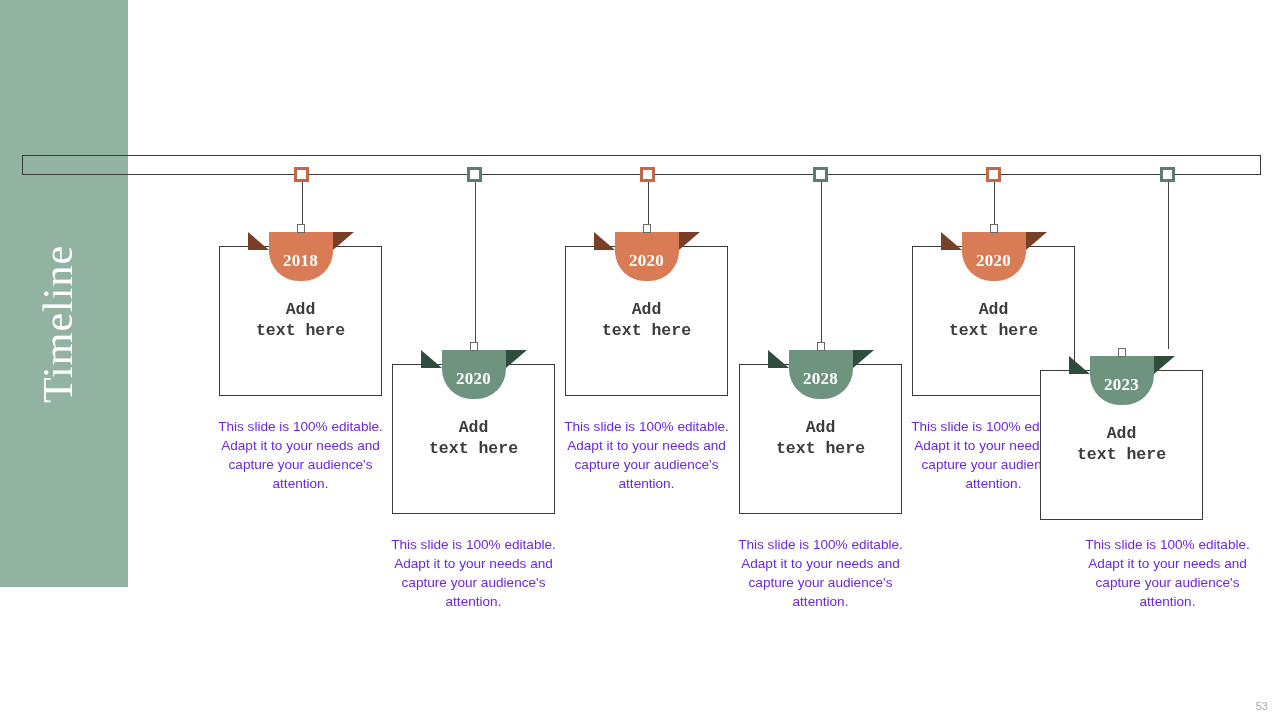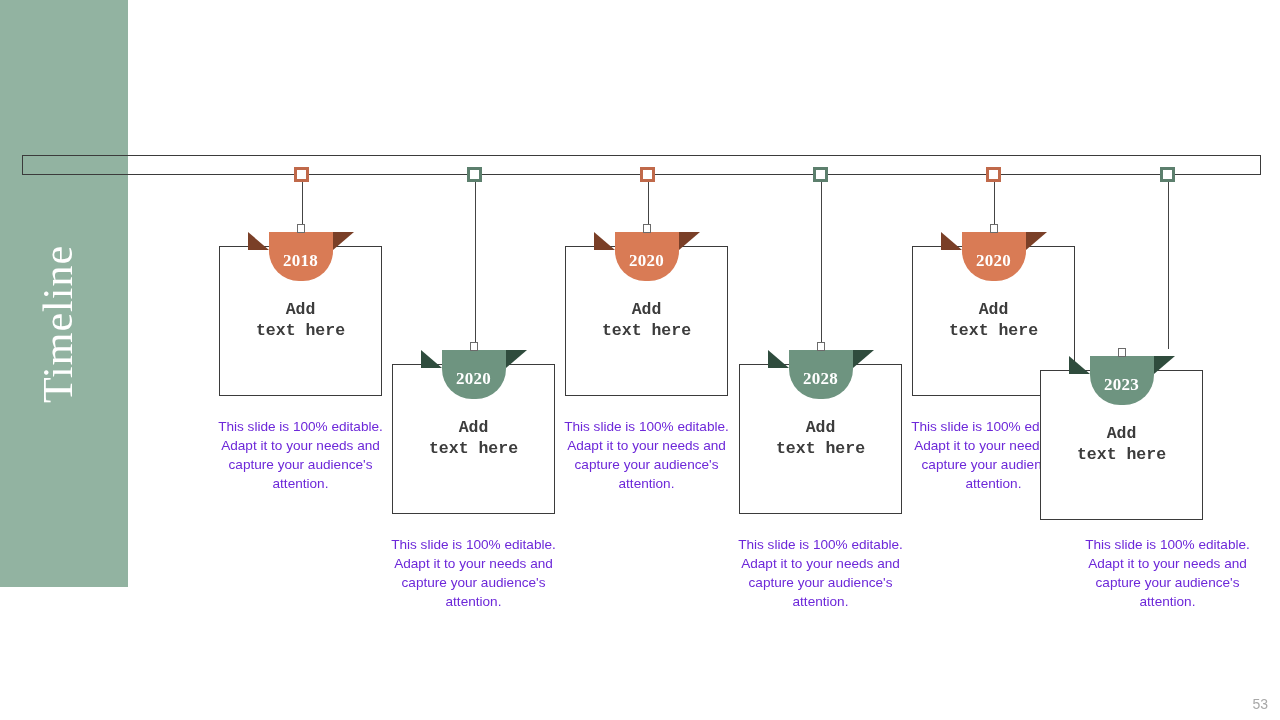--- a/index.html
+++ b/index.html
@@ -204,21 +204,21 @@
     line-height: 19px;
     color: #6d28d9;
   }
 
   
   .page-number {
     position: absolute;
     right: 12px;
     bottom: 8px;
     font-family: "Liberation Sans", sans-serif;
-    font-size: 14px;
+    font-size: 11px;
     color: #a8a8a8;
   }
 </style>
 </head>
 <body>
 
 <div id="slide">
 
   <div class="side-panel">
     <div class="side-title">Timeline</div>

